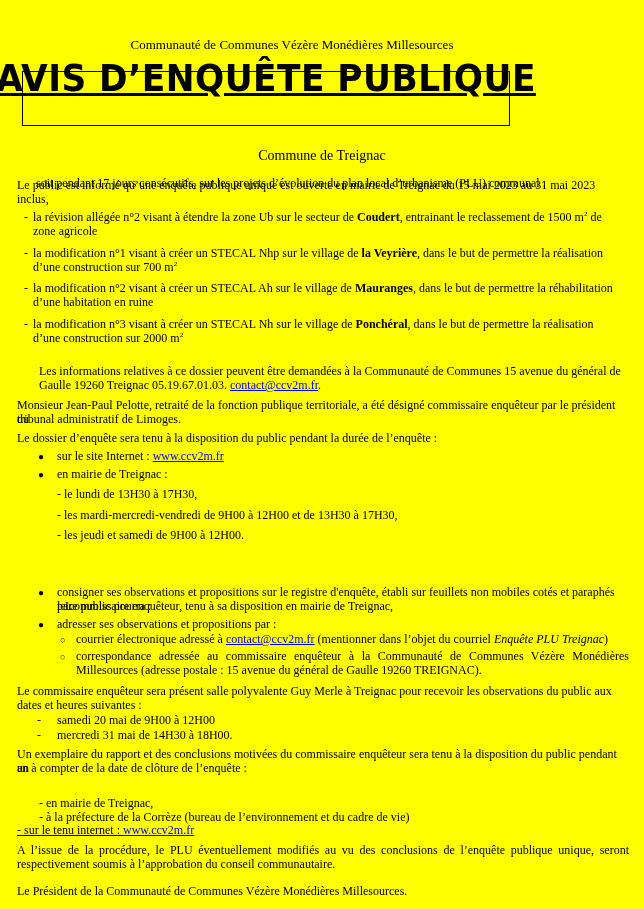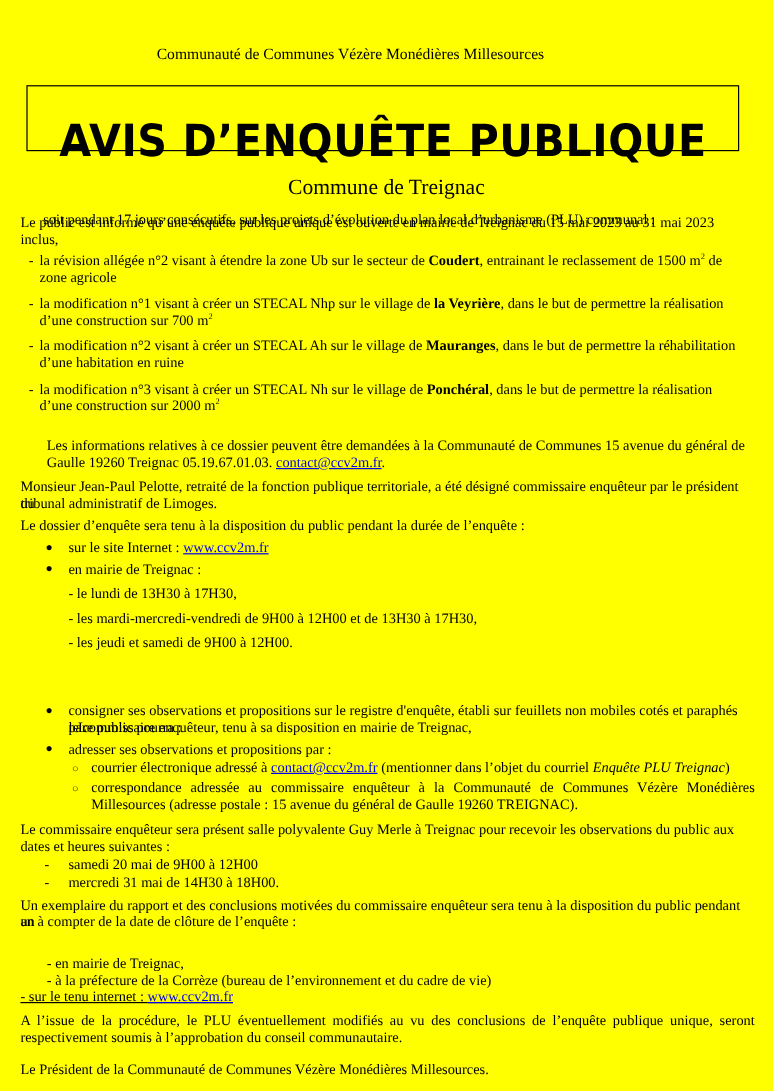--- a/index.html
+++ b/index.html
@@ -8,30 +8,30 @@
       background: #ffff00;
       font-family: "Liberation Serif", serif;
       color: #000;
       font-size: 12px;
       line-height: 14px;
       position: relative;
     }
     .abs { position: absolute; }
     .org { left: 0; width: 584px; top: 38px; text-align: center; font-size: 13px; }
     .title-box {
-      left: 22px; top: 71px; width: 594px; height: 55px;
+      left: 22px; top: 71px; width: 488px; height: 55px;
       border: 1.5px solid #000; box-sizing: border-box;
-      display: flex; align-items: flex-end; justify-content: center;
+      display: flex; align-items: flex-start; justify-content: center; text-decoration: underline;
     }
     .title-text {
       font-family: "DejaVu Sans", sans-serif; font-weight: bold;
       font-size: 37px; letter-spacing: 0.5px; transform: scaleX(0.93);
       white-space: nowrap;
     }
-    .commune { left: 0; width: 644px; top: 146px; text-align: center; font-size: 18px; line-height: 20px; }
+    .commune { left: 0; width: 644px; top: 146px; text-align: center; font-size: 14px; line-height: 20px; }
     .p { left: 17px; width: 612px; }
     .item { left: 24px; width: 590px; }
     .item .dash { position: absolute; left: 0; top: 0; }
     .item .txt { margin-left: 9px; }
     a { color: #0000ee; text-decoration: underline; }
     .justify { text-align: justify; }
     .bullet { position: absolute; left: 38px; font-size: 10px; }
     .sub-bullet { position: absolute; left: 60px; font-size: 9px; }
     sup { font-size: 7px; line-height: 0; vertical-align: super; }
   </style>

